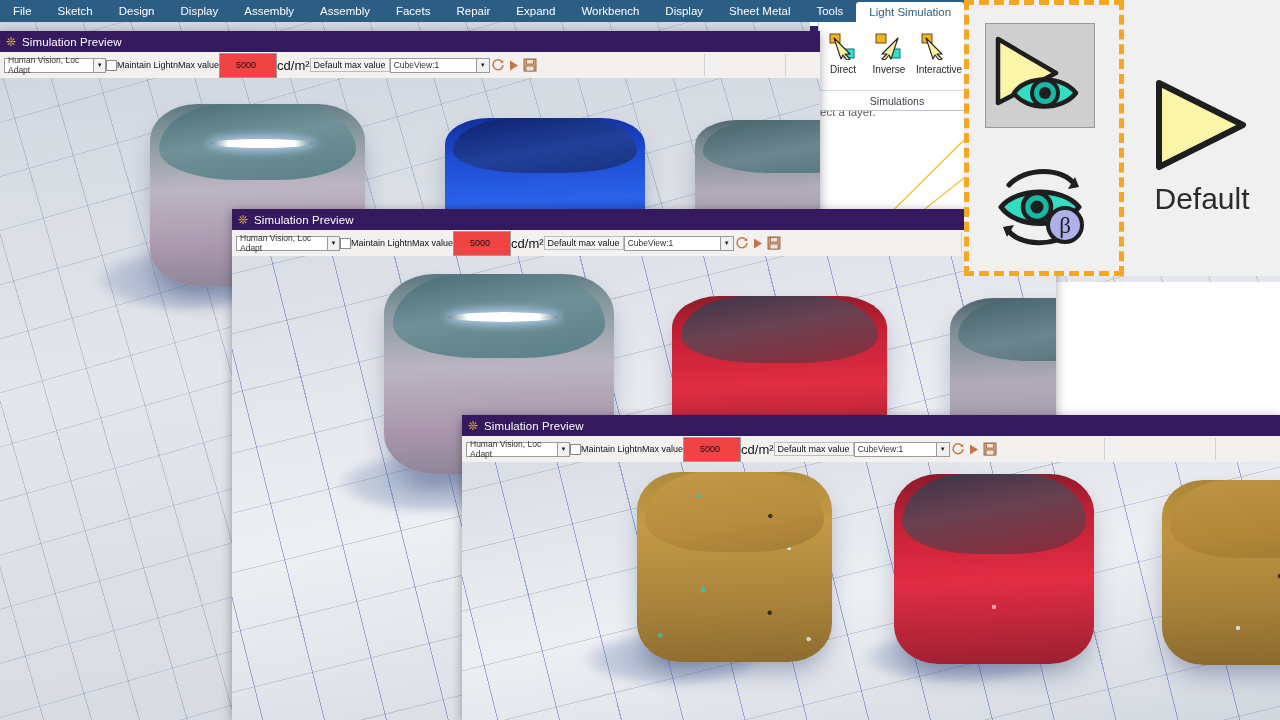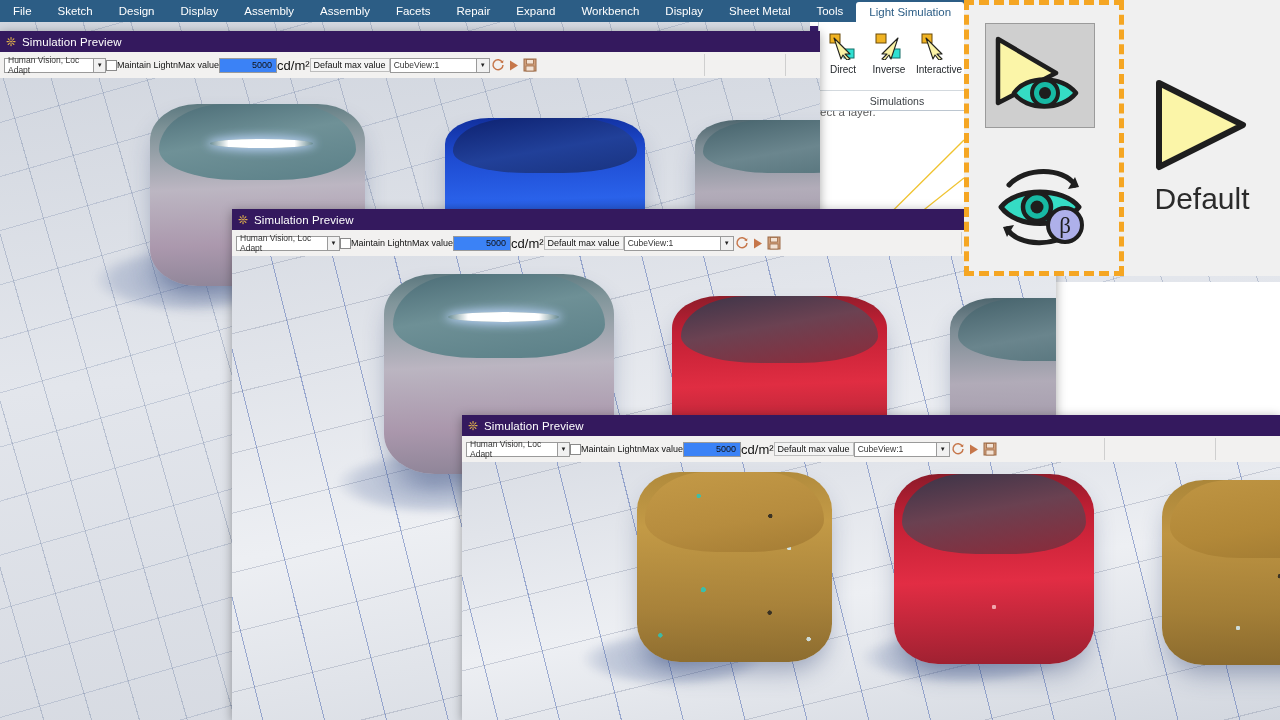--- a/index.html
+++ b/index.html
@@ -120,22 +120,22 @@
   .sel .arrow{
     width:12px;height:13px;border-left:1px solid #9a9a9a;background:#f1f1f1;
     display:flex;align-items:center;justify-content:center;font-size:6px;color:#222;
   }
   .chk{
     width:11px;height:11px;border:1px solid #8a8a8a;background:#fff;box-sizing:border-box;
     display:inline-block;flex:none;
   }
   .tlabel{font-size:9px;color:#111;white-space:nowrap;}
   .numbox{
-    height:15px;border:1px solid #9a9a9a;background:#3b82f6;
-    font-size:9px;color:#111;text-align:right;padding-right:4px;
+    height:25px;border:1px solid #9a9a9a;background:#ef4444;
+    font-size:9px;color:#111;text-align:right;padding-right:20px;
     display:flex;align-items:center;justify-content:flex-end;box-sizing:border-box;
   }
   .unit{font-size:13px;color:#111;}
   .defbtn{
     font-size:9px;color:#111;border:1px solid #bdbdbd;background:#f4f4f4;
     padding:1px 3px;white-space:nowrap;
   }
   .tbtn{width:16px;height:16px;display:flex;align-items:center;justify-content:center;}
   .tsep{width:1px;height:22px;background:#cfcfcf;}
   .tflex{flex:1;}

